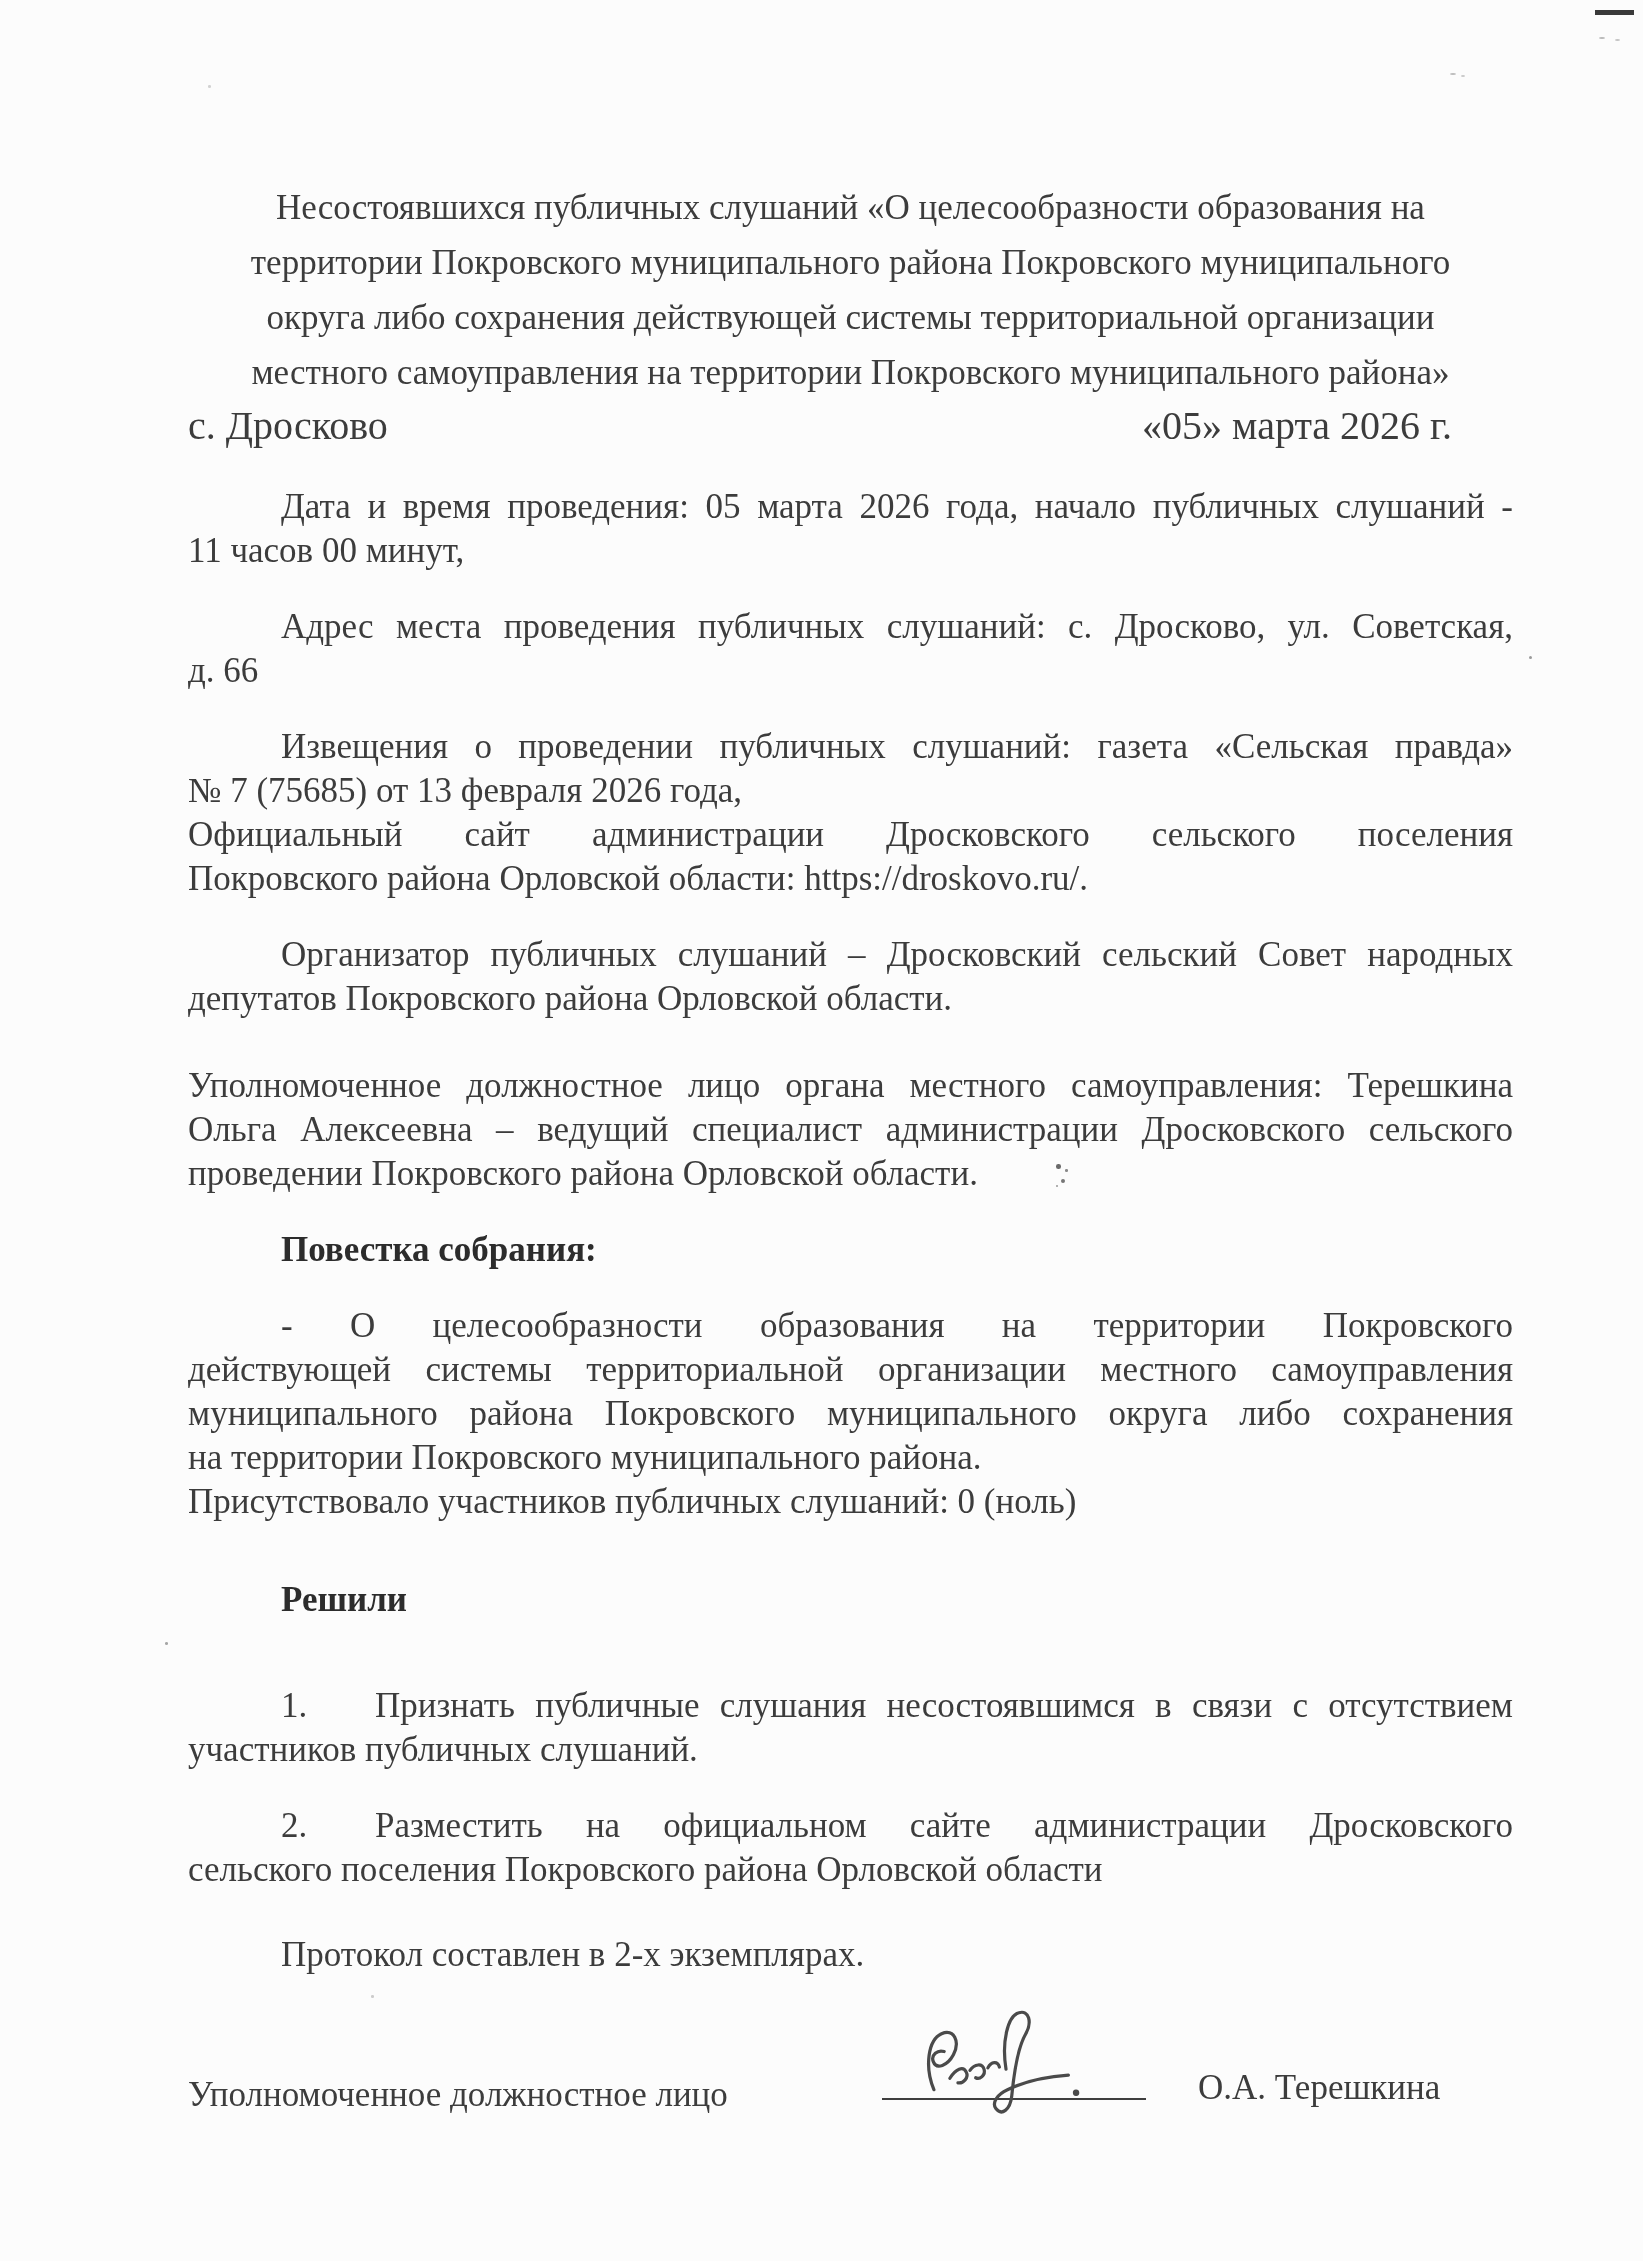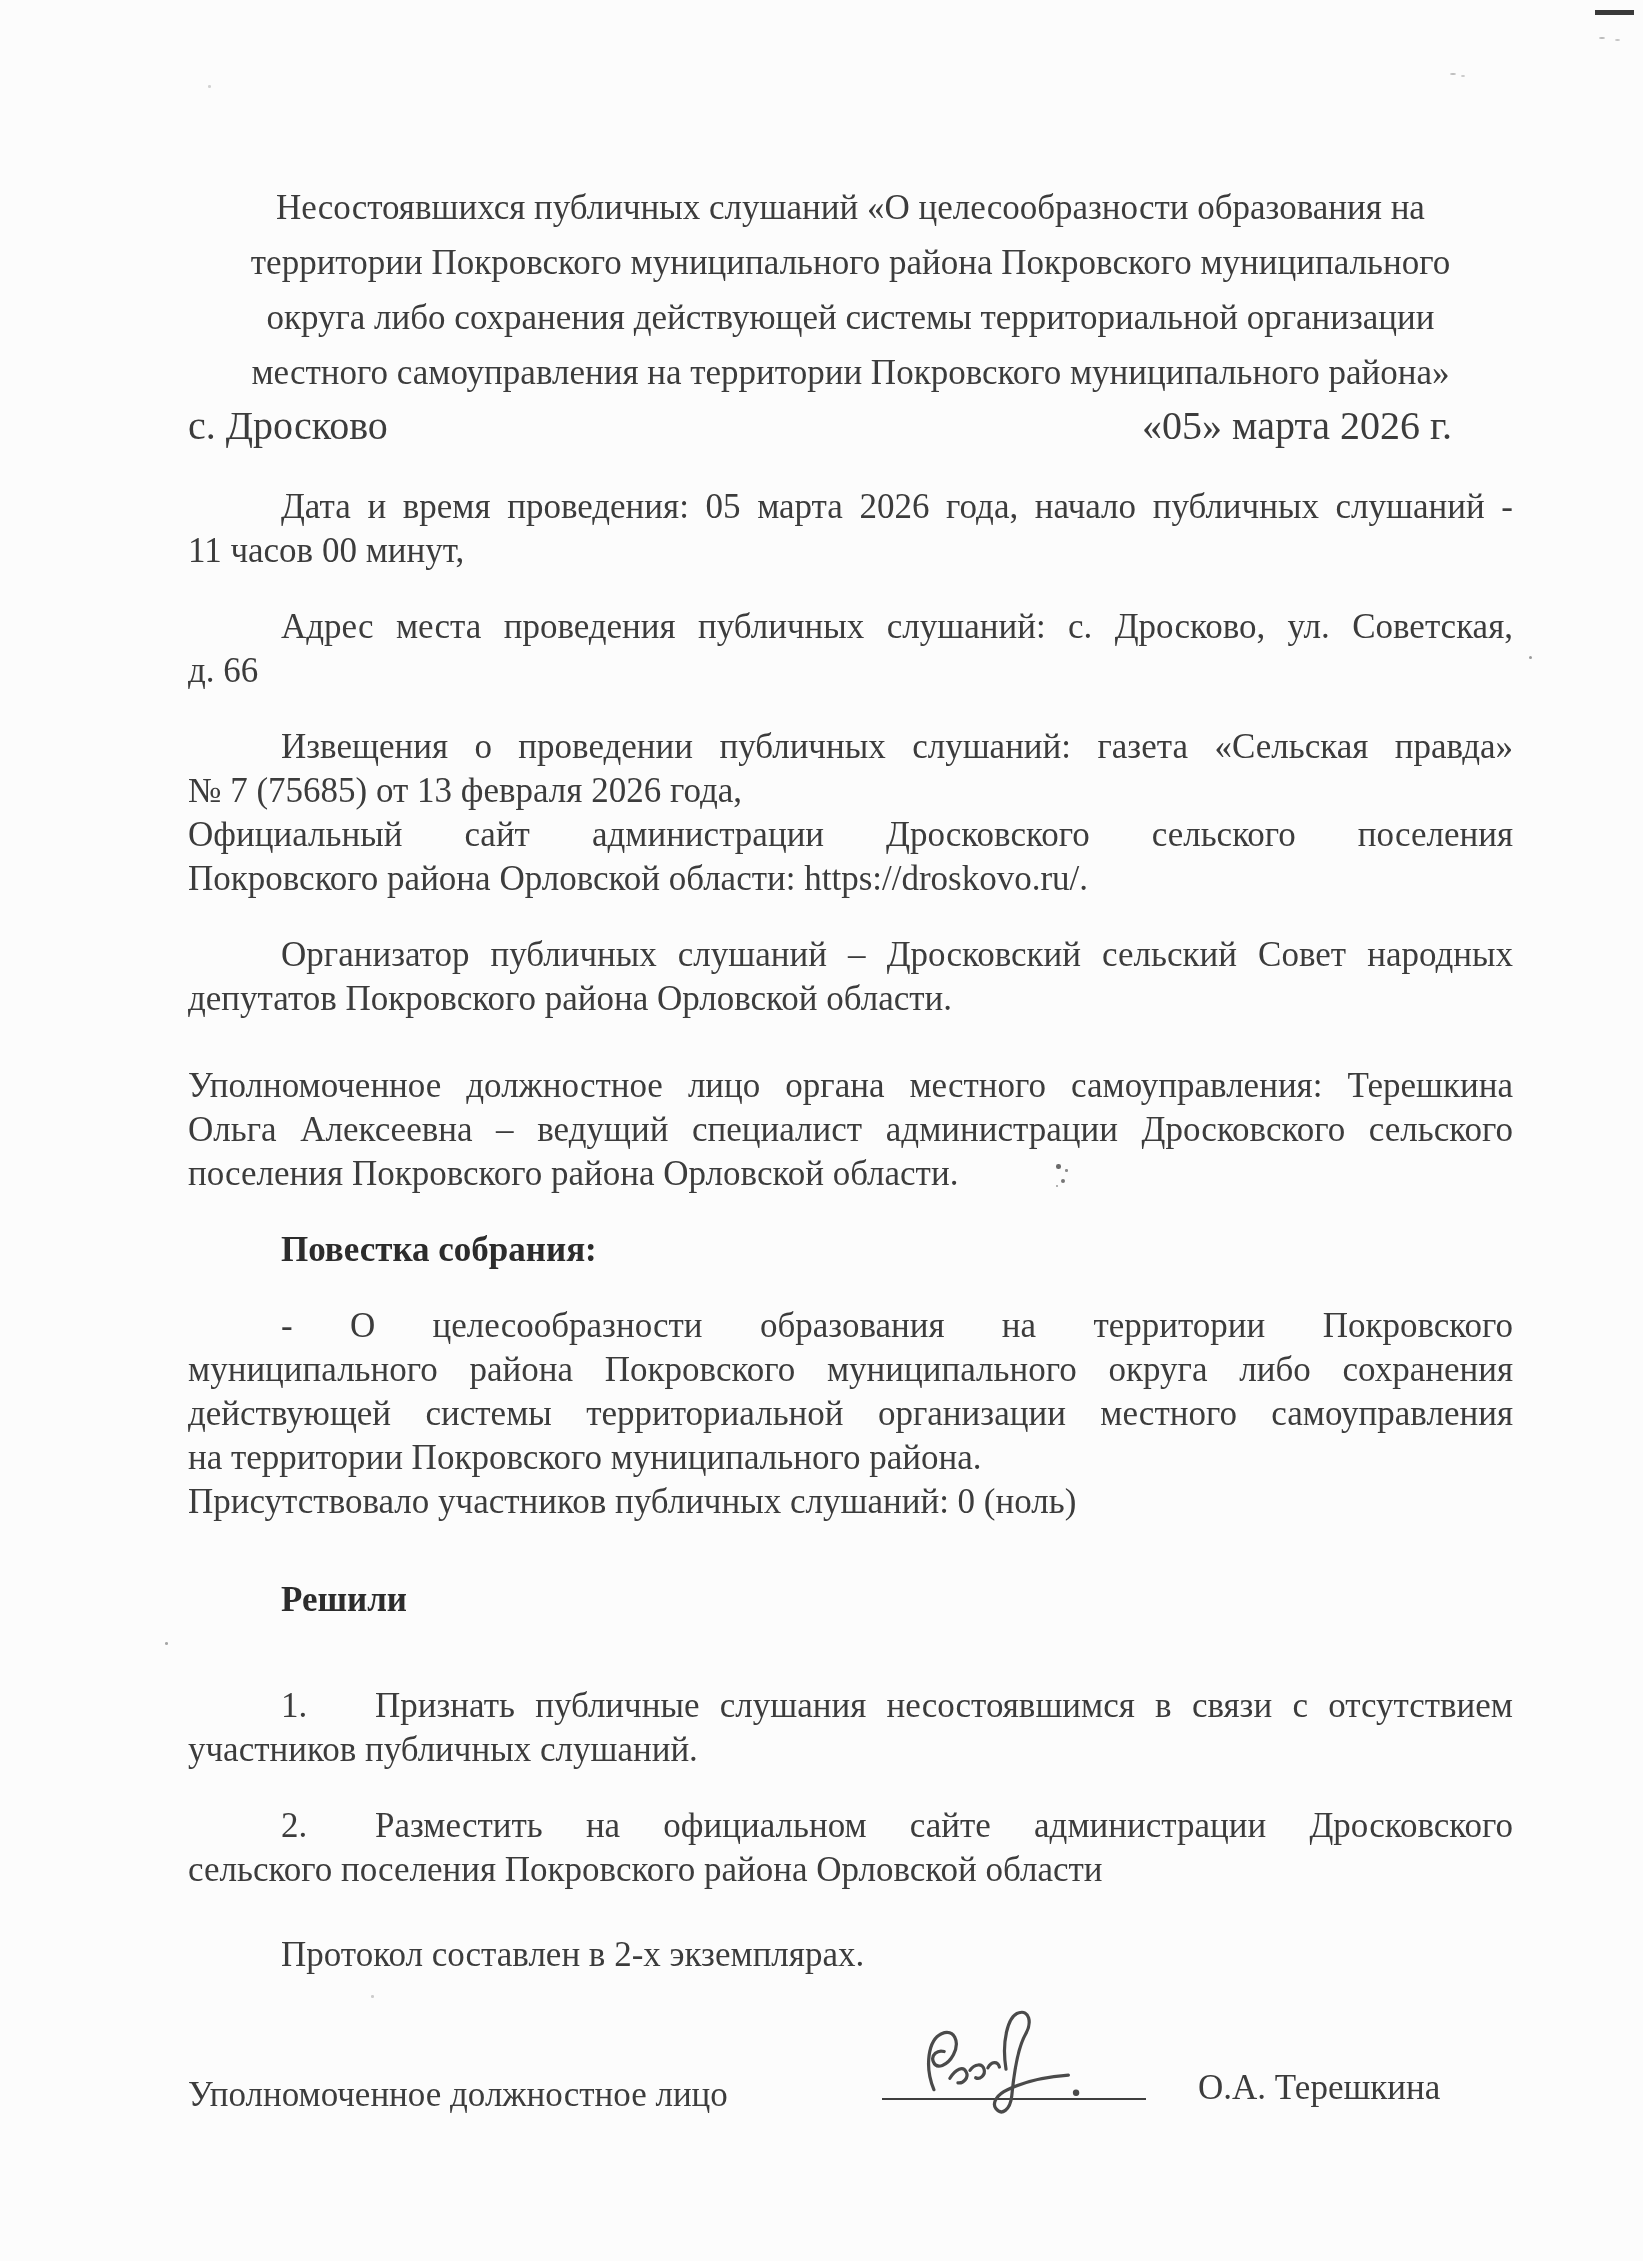--- a/index.html
+++ b/index.html
@@ -92,25 +92,25 @@
         <div class="bline">д. 66</div>
         <div class="bline j ind">Извещения о проведении публичных слушаний: газета «Сельская правда»</div>
         <div class="bline">№ 7 (75685) от 13 февраля 2026 года,</div>
         <div class="bline j">Официальный сайт администрации Дросковского сельского поселения</div>
         <div class="bline">Покровского района Орловской области: https://droskovo.ru/.</div>
         <div class="bline j ind">Организатор публичных слушаний – Дросковский сельский Совет народных</div>
         <div class="bline">депутатов Покровского района Орловской области.</div>
         <div class="gap"></div>
         <div class="bline j">Уполномоченное должностное лицо органа местного самоуправления: Терешкина</div>
         <div class="bline j">Ольга Алексеевна – ведущий специалист администрации Дросковского сельского</div>
-        <div class="bline">поселения Покровского района Орловской области.</div>
+        <div class="bline">проведении Покровского района Орловской области.</div>
         <div class="bline b ind">Повестка собрания:</div>
         <div class="bline j ind">- О целесообразности образования на территории Покровского</div>
+        <div class="bline j">действующей системы территориальной организации местного самоуправления</div>
         <div class="bline j">муниципального района Покровского муниципального округа либо сохранения</div>
-        <div class="bline j">действующей системы территориальной организации местного самоуправления</div>
         <div class="bline">на территории Покровского муниципального района.</div>
         <div class="bline">Присутствовало участников публичных слушаний: 0 (ноль)</div>
         <div class="gap-sm"></div>
         <div class="bline b ind">Решили</div>
         <div class="gap-lg"></div>
         <div class="bline j ind"><span class="numbox">1.</span><span>Признать публичные слушания несостоявшимся в связи с отсутствием</span></div>
         <div class="bline">участников публичных слушаний.</div>
         <div class="bline j ind"><span class="numbox">2.</span><span>Разместить на официальном сайте администрации Дросковского</span></div>
         <div class="bline">сельского поселения Покровского района Орловской области</div>
         <div class="gap-xs"></div>

